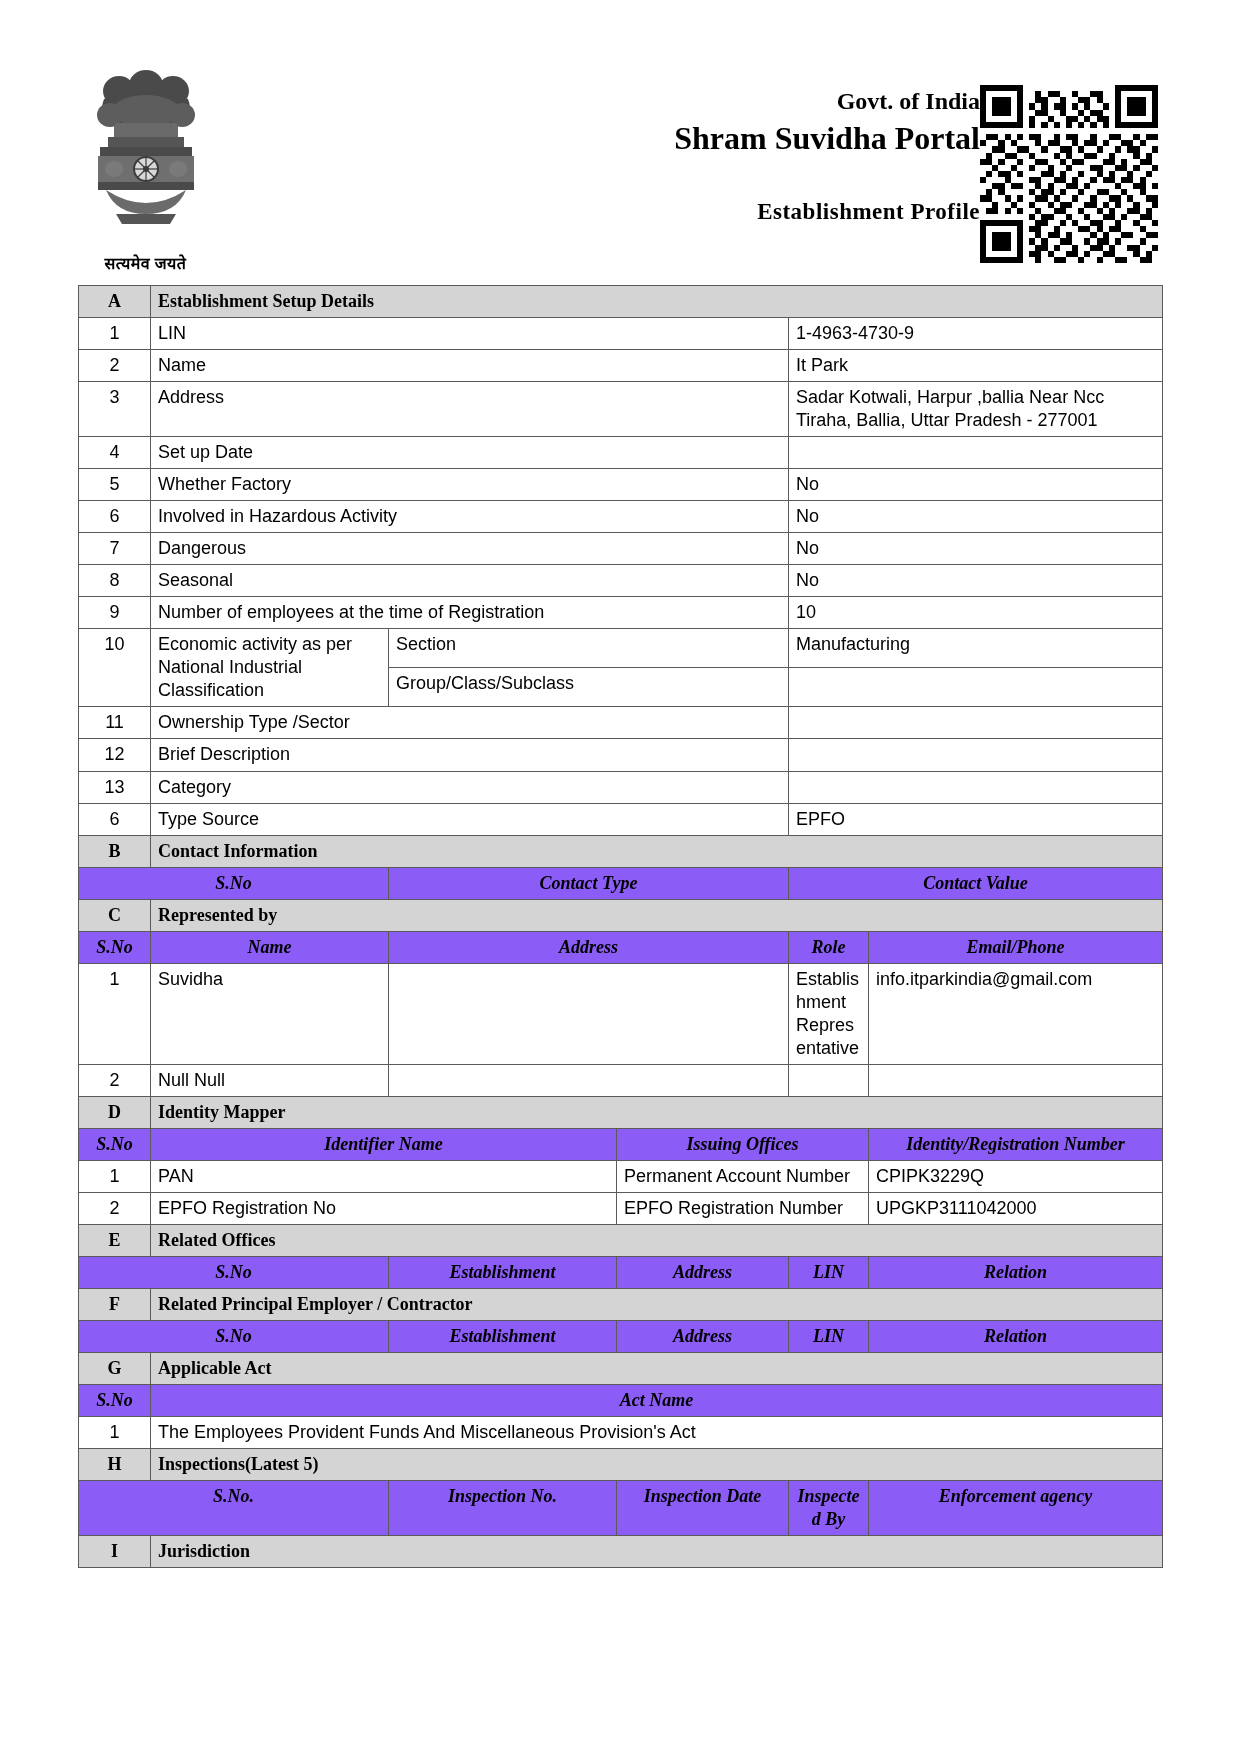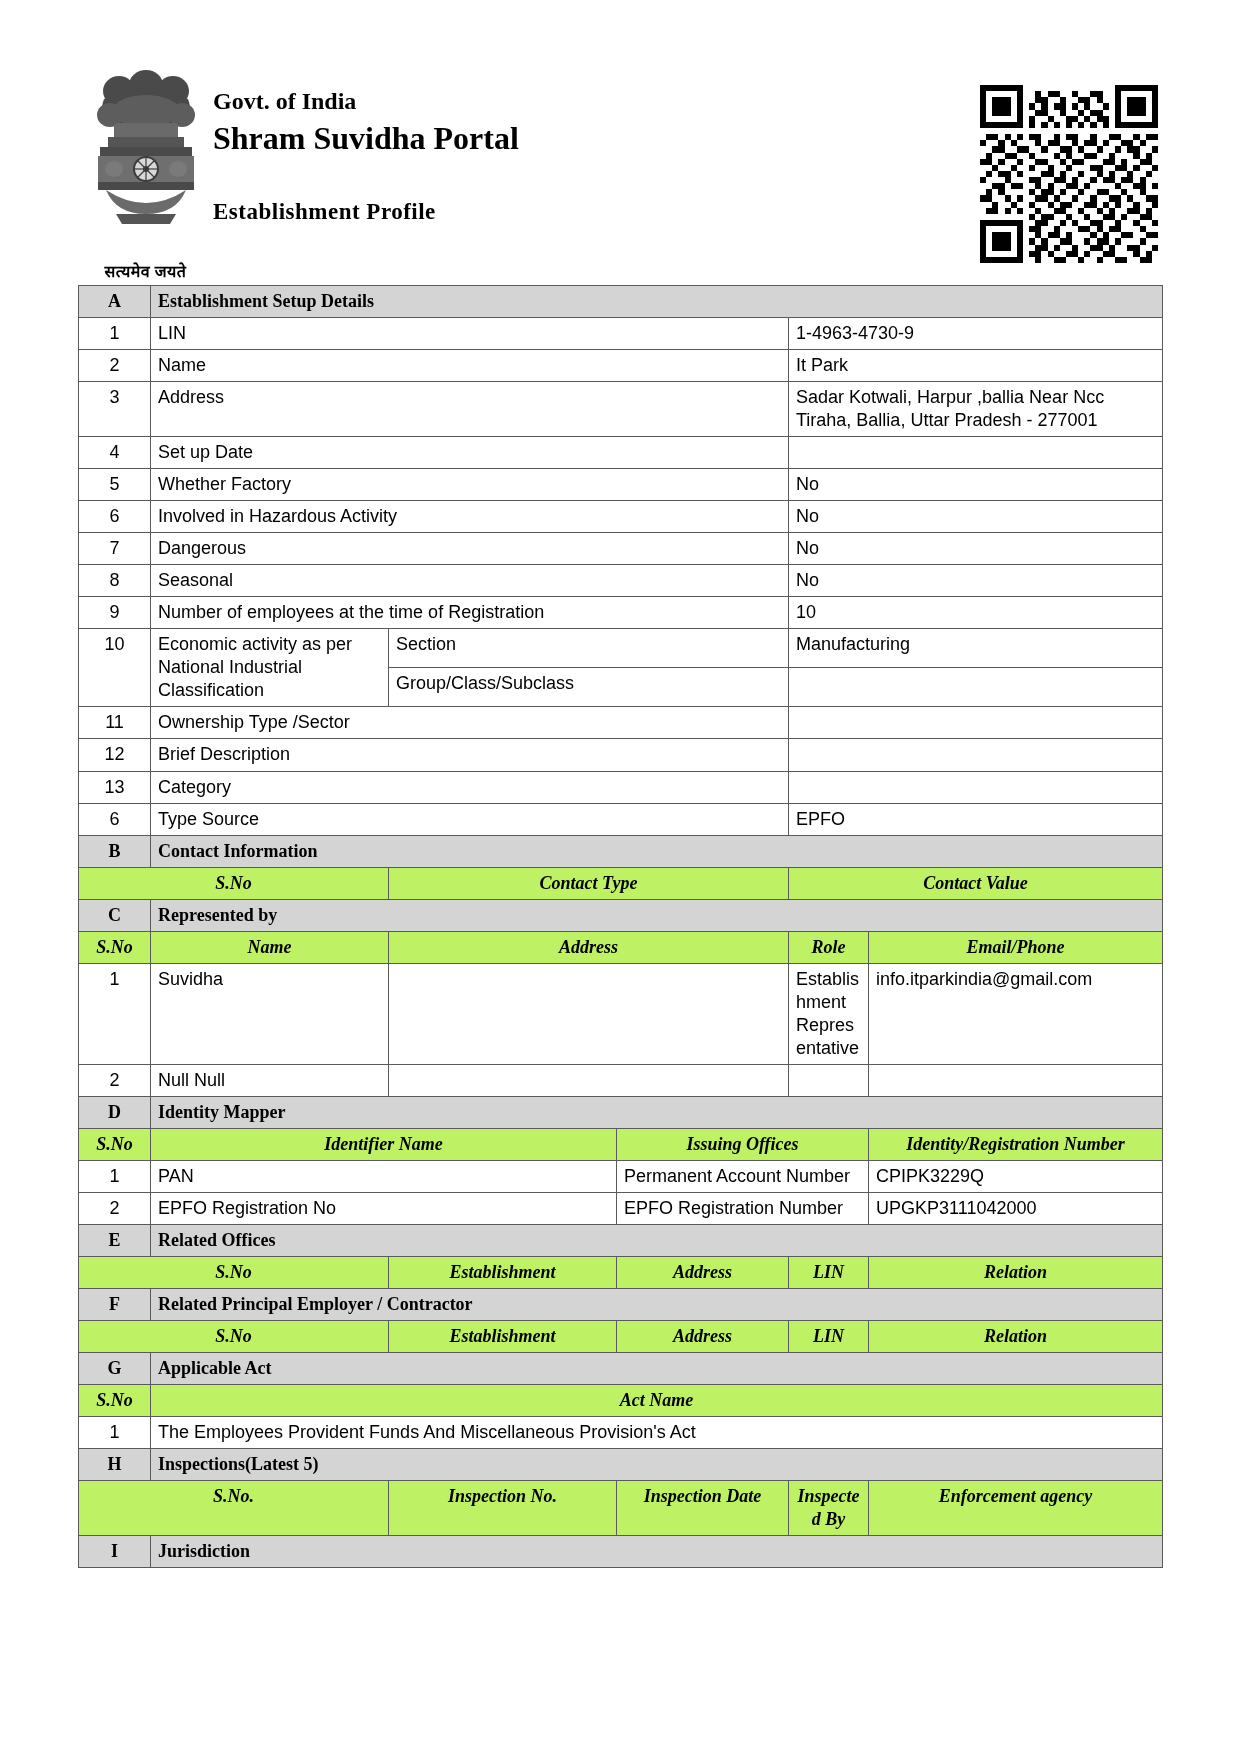--- a/index.html
+++ b/index.html
@@ -33,26 +33,26 @@
     width: 135px;
     flex: 0 0 135px;
     text-align: center;
     padding-top: 10px;
   }
   .emblem svg { display: block; margin: 0 auto; }
   .emblem-motto {
     font-family: "Liberation Serif", serif;
     font-size: 16px;
     font-weight: bold;
-    margin-top: 10px;
+    margin-top: 2px;
     letter-spacing: 0.5px;
   }
   .header-center {
     flex: 1 1 auto;
-    text-align: left;
+    text-align: right;
     padding-top: 30px;
     font-family: "Liberation Serif", serif;
     font-weight: bold;
   }
   .header-center .l1 { font-size: 24px; line-height: 1.35; }
   .header-center .l2 { font-size: 24px; line-height: 1.35; }
   .header-center .l3 { font-size: 32px; line-height: 1.35; }
   .header-center .l4 { font-size: 23px; margin-top: 38px; letter-spacing: 0.5px; }
   .qr {
     width: 182px;
@@ -92,21 +92,21 @@
     background: #d4d4d4;
     font-family: "Liberation Serif", serif;
     font-weight: bold;
     font-size: 21px;
     padding: 5px 7px;
   }
   .sec-letter {
     text-align: center;
   }
   .col-head td {
-    background: #bef264;
+    background: #8b5cf6;
     font-family: "Liberation Serif", serif;
     font-weight: bold;
     font-style: italic;
     font-size: 19px;
     text-align: center;
     padding: 5px 7px;
   }
   .num { text-align: center; }
 </style>
 </head>

